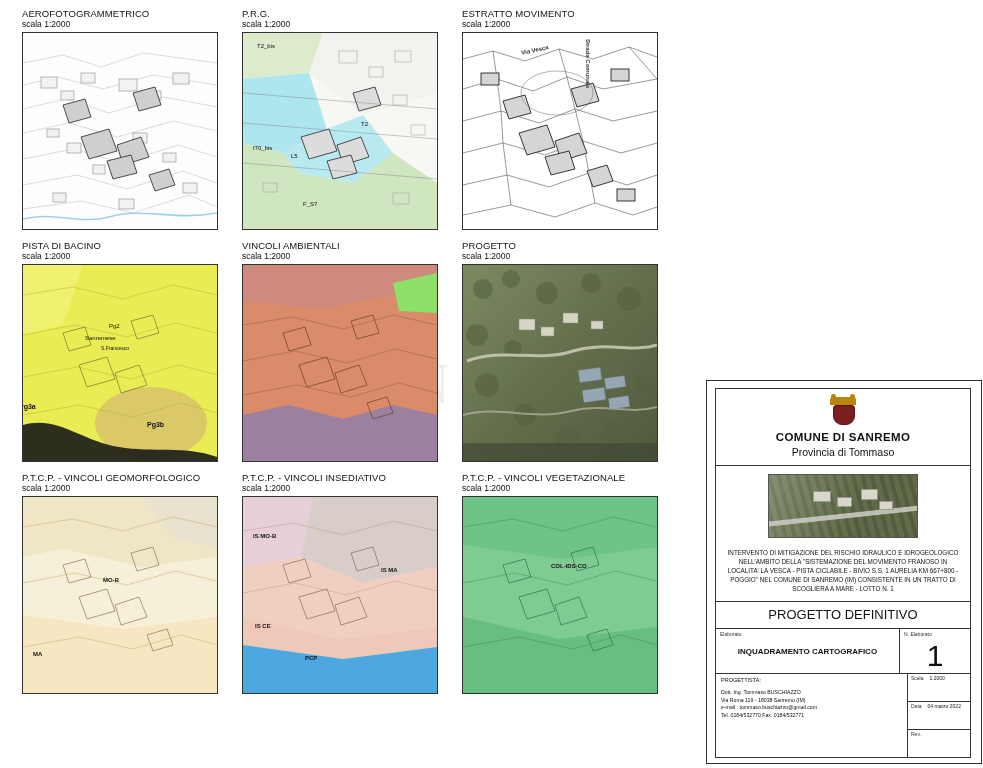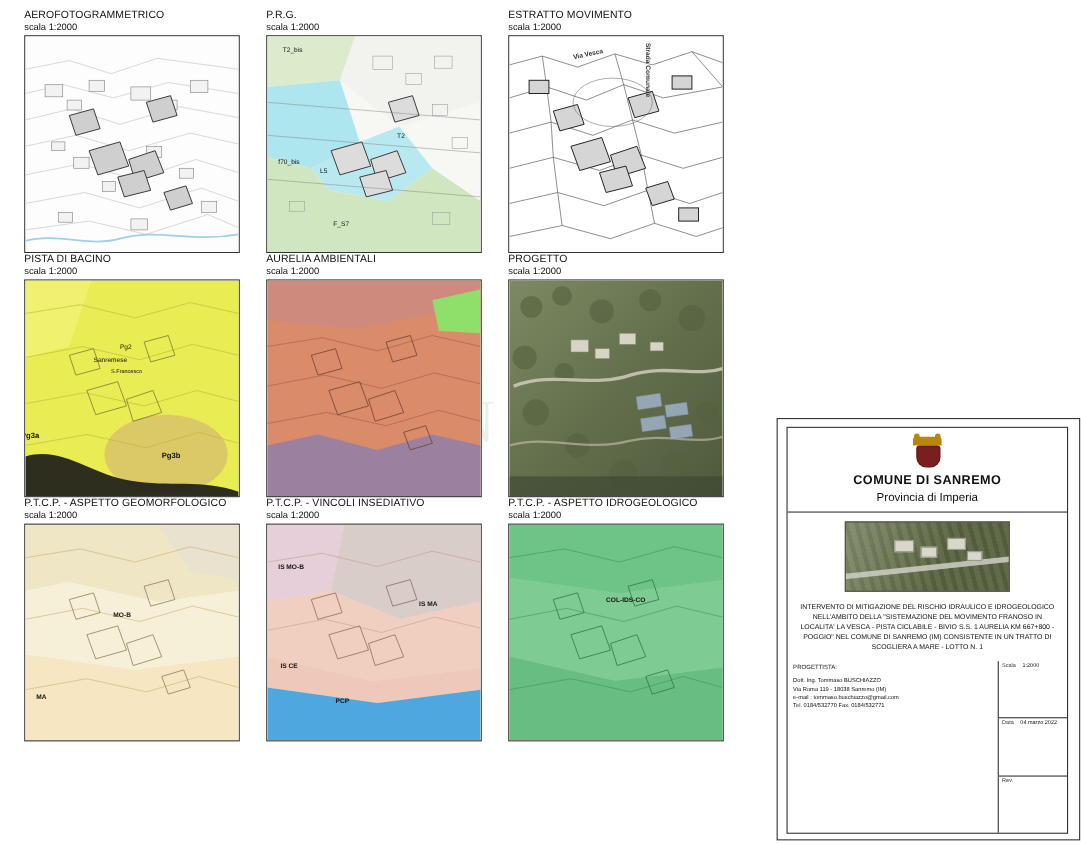--- a/index.html
+++ b/index.html
@@ -25,20 +25,21 @@
   
   .panels {
     position: absolute;
     left: 22px;
     top: 8px;
     width: 660px;
   }
   .panel-row {
     display: flex;
     gap: 24px;
+    margin-bottom: 10px;
   }
   .panel {
     width: 196px;
   }
   .panel-title {
     font-size: 9.5px;
     line-height: 11px;
     letter-spacing: 0.1px;
     color: #111;
     white-space: nowrap;
@@ -424,21 +425,21 @@
           </svg>
           <div class="maplabel" style="left:-4px;top:138px;font-size:7px">Pg3a</div>
           <div class="maplabel" style="left:124px;top:156px;font-size:7px">Pg3b</div>
           <div class="maplabel sm" style="left:86px;top:58px">Pg2</div>
           <div class="maplabel sm" style="left:62px;top:70px">Sanremese</div>
           <div class="maplabel sm" style="left:78px;top:80px;font-size:5px">S.Francesco</div>
         </div>
       </div>
 
       <div class="panel">
-        <div class="panel-title">AURELIA AMBIENTALI</div>
+        <div class="panel-title">VINCOLI AMBIENTALI</div>
         <div class="panel-scale">scala 1:2000</div>
         <div class="panel-frame">
           <svg class="lines" viewBox="0 0 194 196" preserveAspectRatio="none">
             <rect x="0" y="0" width="194" height="196" fill="#d98b6a"></rect>
             <polygon points="0,0 194,0 194,40 150,30 80,44 0,36" fill="#cf8a7e"></polygon>
             <polygon points="150,18 194,8 194,48 156,46" fill="#8ee06a"></polygon>
             <polygon points="0,150 46,140 100,154 150,140 194,150 194,196 0,196" fill="#8f7fa8" opacity="0.85"></polygon>
             <g stroke="#9a5c44" stroke-width="0.5" fill="none">
               <path d="M0 60 L50 52 L100 64 L150 50 L194 60"></path>
               <path d="M0 96 L52 86 L104 98 L152 84 L194 94"></path>
@@ -498,21 +499,21 @@
             </g>
             <rect x="0" y="178" width="194" height="18" fill="#3e4632" opacity="0.65"></rect>
           </svg>
         </div>
       </div>
     </div>
 
     <div class="panel-row">
 
       <div class="panel">
-        <div class="panel-title">P.T.C.P. - ASPETTO GEOMORFOLOGICO</div>
+        <div class="panel-title">P.T.C.P. - VINCOLI GEOMORFOLOGICO</div>
         <div class="panel-scale">scala 1:2000</div>
         <div class="panel-frame">
           <svg class="lines" viewBox="0 0 194 196" preserveAspectRatio="none">
             <rect x="0" y="0" width="194" height="196" fill="#f4edd6"></rect>
             <polygon points="0,0 194,0 194,60 120,70 40,52 0,60" fill="#efe6c6"></polygon>
             <polygon points="0,60 40,52 120,70 194,60 194,120 100,132 0,118" fill="#f7f0d8"></polygon>
             <polygon points="0,118 100,132 194,120 194,196 0,196" fill="#f6e7c2"></polygon>
             <polygon points="120,0 194,0 194,50 150,42" fill="#e9e2ce"></polygon>
             <g stroke="#c9a96a" stroke-width="0.5" fill="none">
               <path d="M0 30 L50 22 L100 34 L150 20 L194 30"></path>
@@ -555,21 +556,21 @@
             </g>
           </svg>
           <div class="maplabel" style="left:10px;top:36px;font-size:6px">IS MO-B</div>
           <div class="maplabel" style="left:138px;top:70px;font-size:6px">IS MA</div>
           <div class="maplabel" style="left:12px;top:126px;font-size:6px">IS CE</div>
           <div class="maplabel" style="left:62px;top:158px;font-size:6px">PCP</div>
         </div>
       </div>
 
       <div class="panel">
-        <div class="panel-title">P.T.C.P. - ASPETTO IDROGEOLOGICO</div>
+        <div class="panel-title">P.T.C.P. - VINCOLI VEGETAZIONALE</div>
         <div class="panel-scale">scala 1:2000</div>
         <div class="panel-frame">
           <svg class="lines" viewBox="0 0 194 196" preserveAspectRatio="none">
             <rect x="0" y="0" width="194" height="196" fill="#72c48a"></rect>
             <polygon points="0,0 194,0 194,50 100,62 0,48" fill="#6ec387"></polygon>
             <polygon points="0,48 100,62 194,50 194,130 96,142 0,120" fill="#7ecb94"></polygon>
             <polygon points="0,120 96,142 194,130 194,196 0,196" fill="#68bd82"></polygon>
             <g stroke="#3f8f5b" stroke-width="0.5" fill="none">
               <path d="M0 30 L50 22 L100 34 L150 20 L194 30"></path>
               <path d="M0 86 L52 76 L104 88 L152 74 L194 84"></path>
@@ -592,34 +593,45 @@
 
   <div class="cartiglio">
     <div class="cart-inner">
 
       <div class="crest">
         <div class="crown"></div>
         <div class="shield"></div>
       </div>
 
       <div class="cart-city">COMUNE DI SANREMO</div>
-      <div class="cart-prov">Provincia di Imperia</div>
+      <div class="cart-prov">Provincia di Tommaso</div>
       <div class="cart-sep"></div>
 
       <div class="cart-photo">
         <div class="road"></div>
         <div class="bld" style="left:44px;top:16px;width:16px;height:9px"></div>
         <div class="bld" style="left:68px;top:22px;width:13px;height:8px"></div>
         <div class="bld" style="left:92px;top:14px;width:15px;height:9px"></div>
         <div class="bld" style="left:110px;top:26px;width:12px;height:7px"></div>
       </div>
 
       <div class="cart-desc">INTERVENTO DI MITIGAZIONE DEL RISCHIO IDRAULICO E IDROGEOLOGICO NELL'AMBITO DELLA "SISTEMAZIONE DEL MOVIMENTO FRANOSO IN LOCALITA' LA VESCA - PISTA CICLABILE - BIVIO S.S. 1  AURELIA KM 667+800 - POGGIO" NEL COMUNE DI SANREMO (IM) CONSISTENTE IN UN TRATTO DI SCOGLIERA A MARE - LOTTO N. 1</div>
 
-
+      <div class="cart-proj">PROGETTO DEFINITIVO</div>
+
+      <div class="cart-elab">
+        <div class="cart-elab-left">
+          <div class="tiny">Elaborato</div>
+          <div class="cart-elab-title">INQUADRAMENTO CARTOGRAFICO</div>
+        </div>
+        <div class="cart-elab-right">
+          <div class="tiny">N. Elaborato</div>
+          <div class="cart-elab-num">1</div>
+        </div>
+      </div>
 
       <div class="cart-bottom">
         <div class="cart-bottom-left">
           <div class="progettista-lbl">PROGETTISTA:</div>
           <div class="progettista-body">Dott. Ing. Tommaso BUSCHIAZZO</div>
           <div class="progettista-body">Via Roma 119 - 18038 Sanremo (IM)</div>
           <div class="progettista-body">e-mail : tommaso.buschiazzo@gmail.com</div>
           <div class="progettista-body">Tel. 0184/532770   Fax. 0184/532771</div>
         </div>
         <div class="cart-bottom-right">

